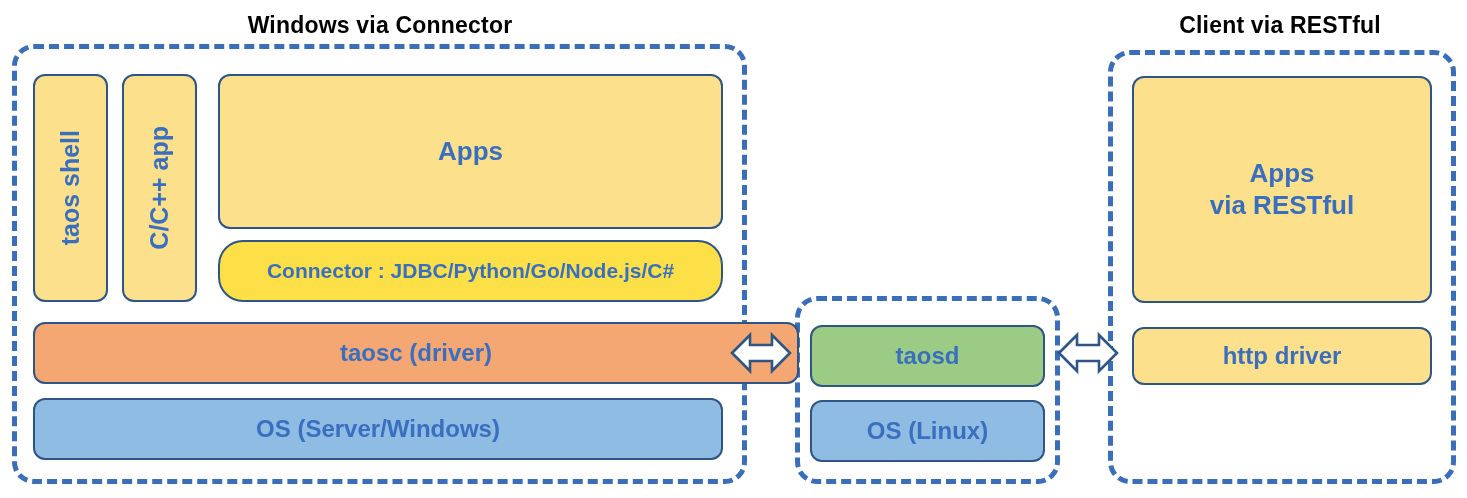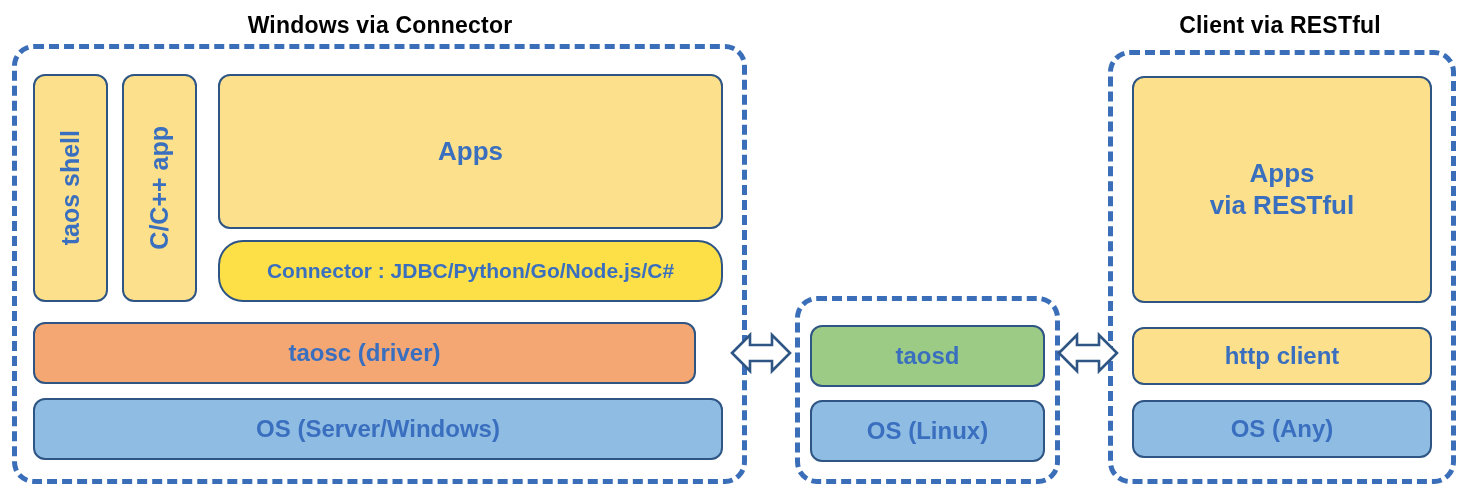--- a/index.html
+++ b/index.html
@@ -71,21 +71,21 @@
     writing-mode: vertical-rl;
     transform: rotate(180deg);
     white-space: nowrap;
   }
 
   
   #node-taos-shell  { left: 33px;  top: 74px;  width: 75px;  height: 228px; font-size: 25px; }
   #node-cpp-app     { left: 122px; top: 74px;  width: 75px;  height: 228px; font-size: 25px; }
   #node-apps        { left: 218px; top: 74px;  width: 505px; height: 155px; font-size: 26px; }
   #node-connector   { left: 218px; top: 240px; width: 505px; height: 62px;  font-size: 21px; }
-  #node-taosc       { left: 33px;  top: 322px; width: 663px; height: 62px;  font-size: 24px; }
+  #node-taosc       { left: 33px;  top: 322px; width: 766px; height: 62px;  font-size: 24px; }
   #node-os-client   { left: 33px;  top: 398px; width: 690px; height: 62px;  font-size: 24px; }
 
   
   #node-taosd       { left: 810px; top: 325px; width: 235px; height: 62px; font-size: 24px; }
   #node-os-server   { left: 810px; top: 400px; width: 235px; height: 62px; font-size: 24px; }
 
   
   #node-apps-rest   { left: 1132px; top: 76px;  width: 300px; height: 227px; font-size: 26px; }
   #node-http-client { left: 1132px; top: 327px; width: 300px; height: 58px;  font-size: 24px; }
   #node-os-any      { left: 1132px; top: 400px; width: 300px; height: 58px;  font-size: 24px; }
@@ -157,20 +157,17 @@
   </div>
 
   <div class="node fill-yellow" id="node-apps-rest">
     <span>
       <span>Apps</span><br>
       <span>via RESTful</span>
     </span>
   </div>
 
   <div class="node fill-yellow" id="node-http-client">
-    <span>http client</span>
+    <span>http driver</span>
   </div>
 
-  <div class="node fill-blue" id="node-os-any">
-    <span>OS (Any)</span>
-  </div>
 
 </div>
 
 </body></html>

